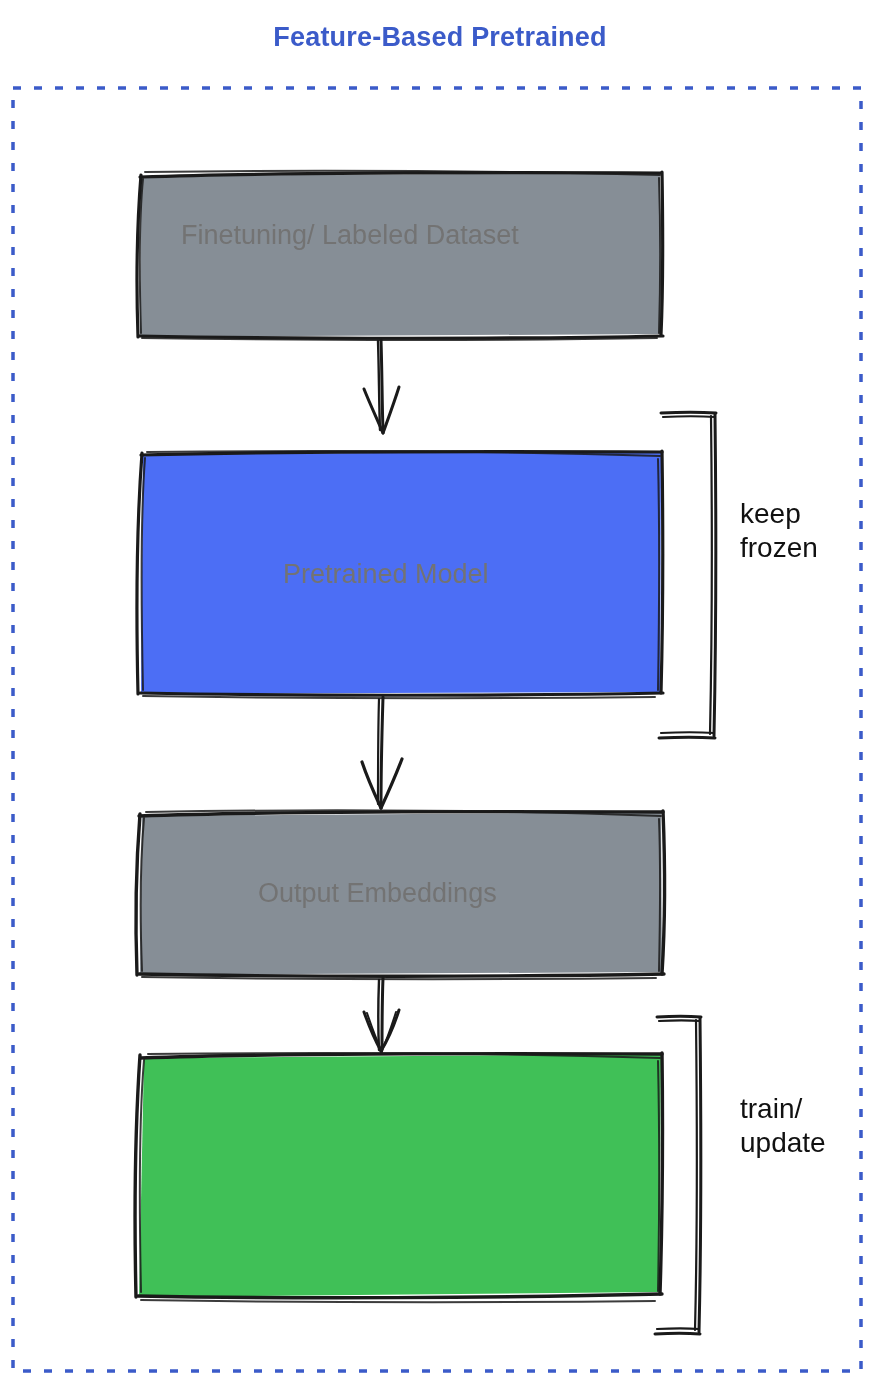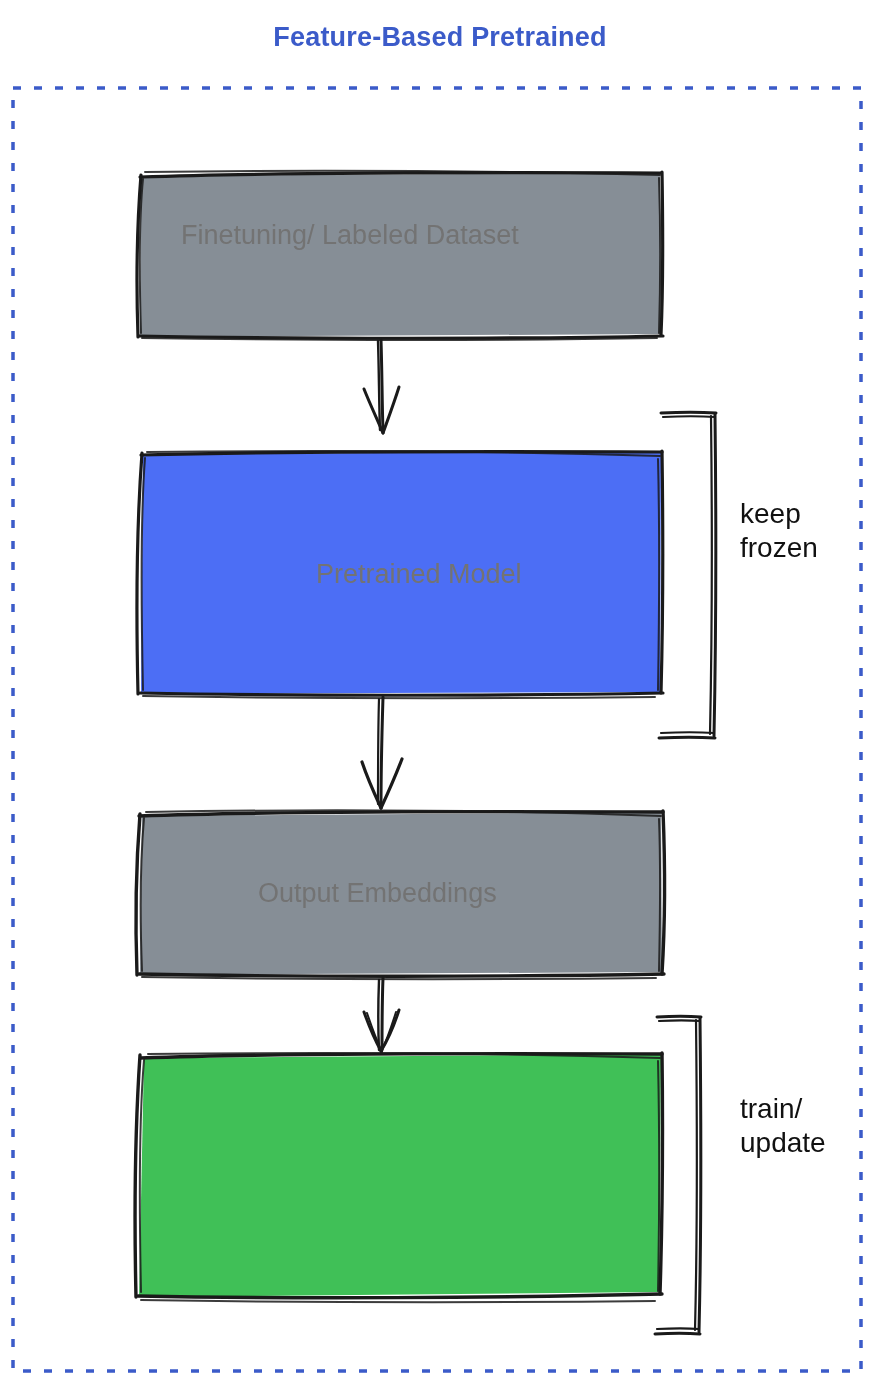--- a/index.html
+++ b/index.html
@@ -149,21 +149,21 @@
       <path d="M657,1017 C 675,1016 687,1016 701,1017" fill="none" stroke="#1a1a1a" stroke-width="3" stroke-linecap="round"></path>
       <path d="M659,1021 C 676,1020 688,1020 700,1021" fill="none" stroke="#1a1a1a" stroke-width="2.2" stroke-linecap="round"></path>
       <path d="M655,1334 C 674,1333 686,1333 700,1334" fill="none" stroke="#1a1a1a" stroke-width="3" stroke-linecap="round"></path>
       <path d="M657,1329 C 675,1328 687,1328 699,1329" fill="none" stroke="#1a1a1a" stroke-width="2.2" stroke-linecap="round"></path>
     </g>
 
   </svg>
 
   <div class="node-label" style="left:181px; top:220px;">Finetuning/ Labeled Dataset</div>
 
-  <div class="node-label" style="left:283px; top:559px;margin-left:33px;">Pretrained Model</div>
+  <div class="node-label" style="left:283px; top:559px;">Pretrained Model</div>
 
   <div class="node-label" style="left:258px; top:878px;">Output Embeddings</div>
 
 
   <div class="side-label" style="left:740px; top:497px;">keep
 frozen</div>
 
   <div class="side-label" style="left:740px; top:1092px;">train/
 update</div>
 

